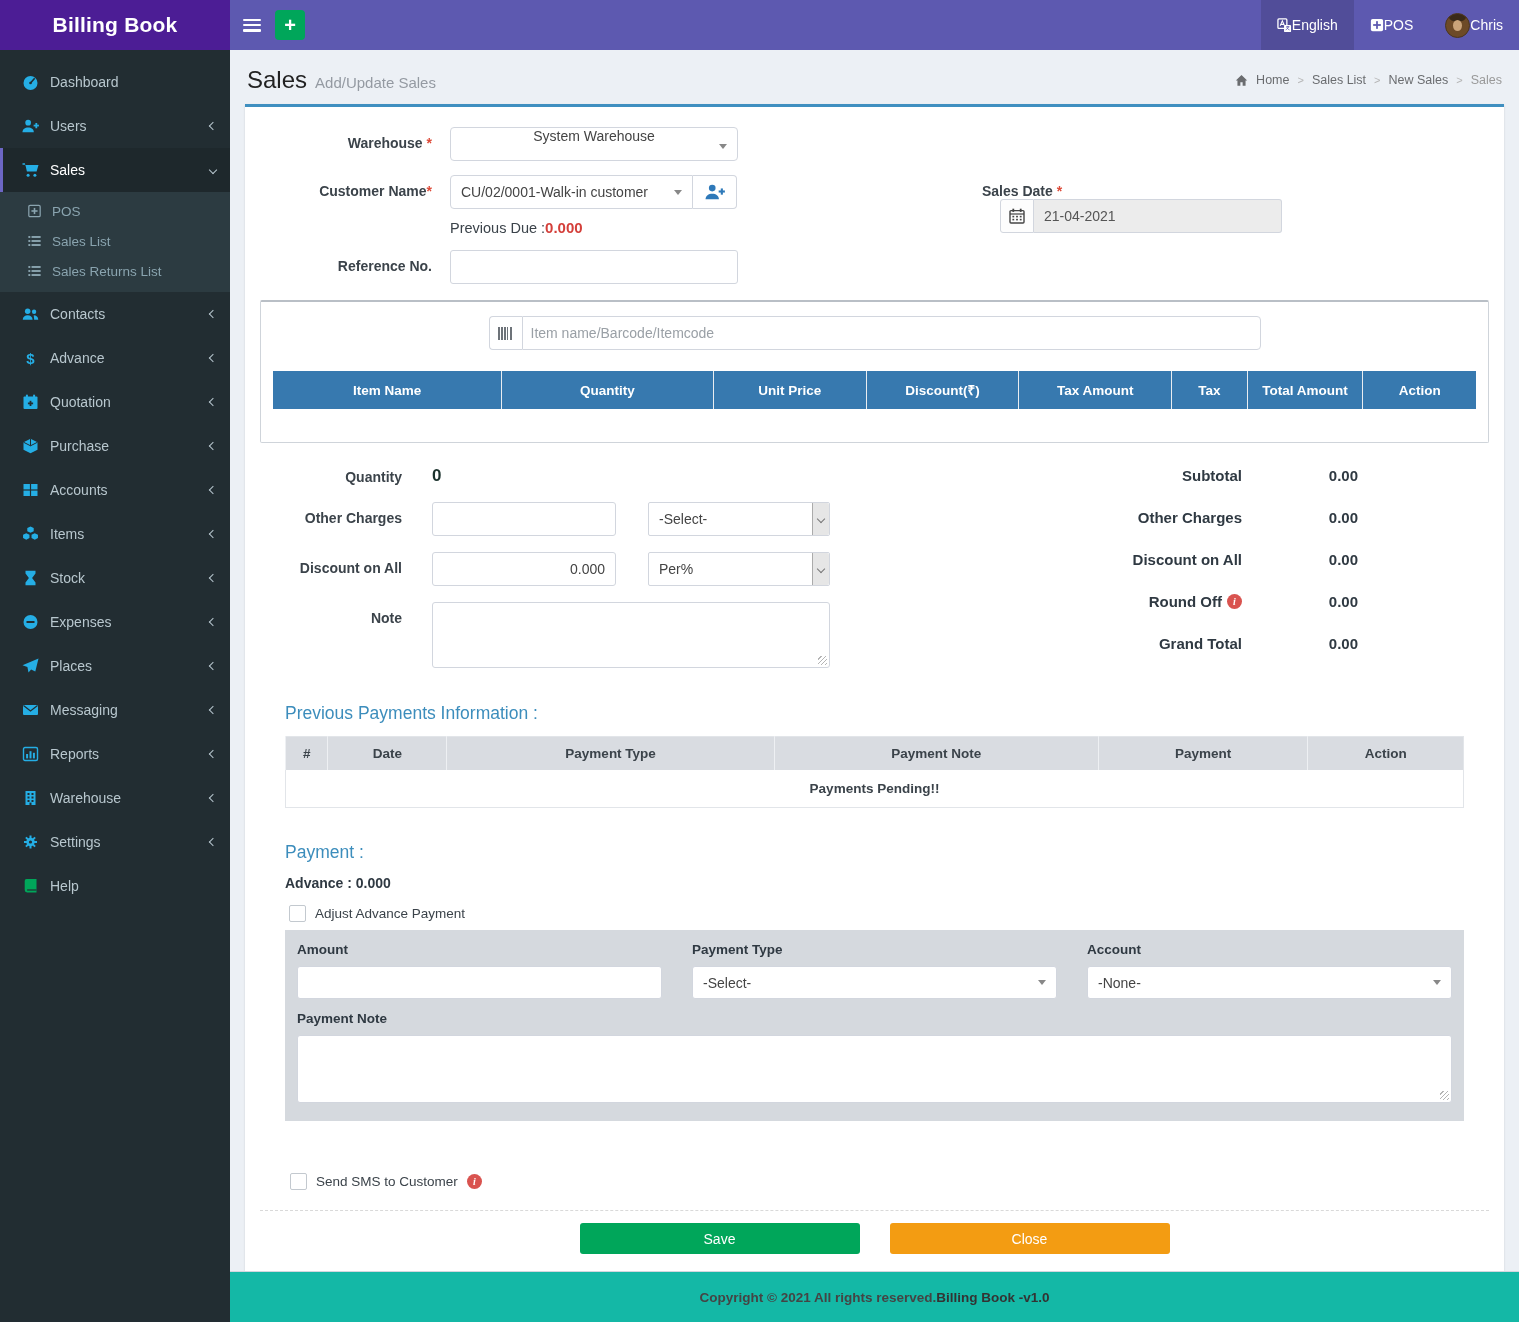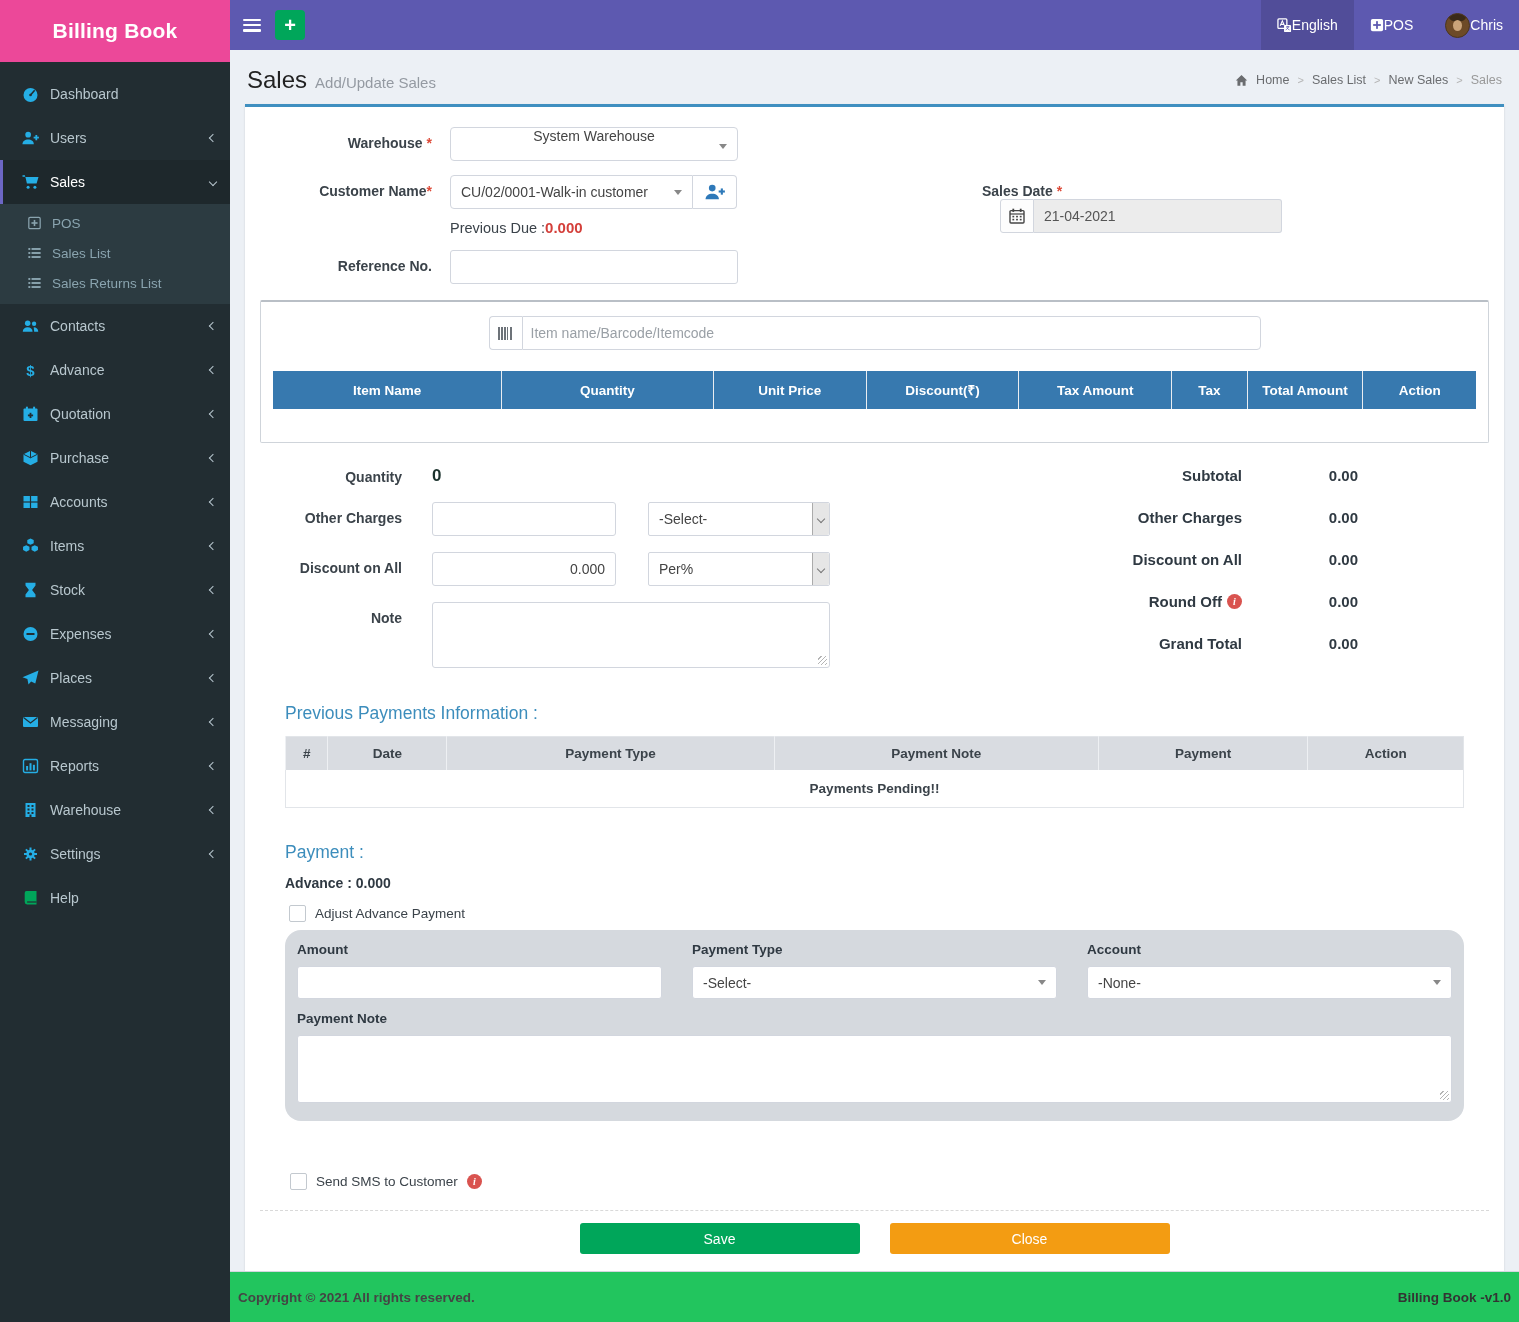--- a/index.html
+++ b/index.html
@@ -1,21 +1,21 @@
 <!DOCTYPE html>
 <html><head>
 <meta charset="utf-8">
 <style>
   * { margin:0; padding:0; box-sizing:border-box; }
   html,body { width:1519px; height:1322px; overflow:hidden; font-family:"Liberation Sans",sans-serif; font-size:14px; color:#333; background:#ecf0f5; }
   .app { display:flex; width:1519px; height:1322px; }
 
   
   .sidebar { width:230px; flex-shrink:0; background:#222d32; display:flex; flex-direction:column; }
-  .logo { height:62px; background:#ec4899; color:#fff; font-size:21px; font-weight:bold; display:flex; align-items:center; justify-content:center; letter-spacing:.2px; }
+  .logo { height:50px; background:#4c1d95; color:#fff; font-size:21px; font-weight:bold; display:flex; align-items:center; justify-content:center; letter-spacing:.2px; }
   .menu { padding-top:10px; }
   .sm-item { height:44px; display:flex; align-items:center; padding:0 14px 0 19px; color:#b8c7ce; font-size:14px; cursor:pointer; border-left:3px solid transparent; }
   .sm-item .icon { width:17px; height:16px; margin-right:11px; color:#25aee5; flex-shrink:0; }
   .sm-item .icon svg { width:100%; height:100%; fill:currentColor; display:block; }
   .icon-text { font-weight:bold; font-size:15px; color:#25aee5; width:17px; margin-right:11px; text-align:center; }
   .sm-item.active { background:#1e282c; color:#fff; border-left-color:#6c66c4; }
   .submenu { background:#2c3b41; padding:4px 0 6px; }
   .sub-item { height:30px; display:flex; align-items:center; padding-left:27px; color:#8aa4af; font-size:13.5px; cursor:pointer; }
   .sub-item .icon { width:15px; height:14px; margin-right:10px; color:#8aa4af; }
   .sub-item .icon svg { width:100%; height:100%; fill:currentColor; display:block; }
@@ -108,37 +108,37 @@
   .section-title { color:#3c8dbc; font-size:17.5px; font-weight:500; margin:26px 0 12px 25px; }
   table.pp { width:calc(100% - 50px); margin:0 25px; border-collapse:collapse; border:1px solid #e2e5e9; }
   table.pp th { background:#d9dce1; color:#3b434a; font-size:13.5px; font-weight:bold; padding:9px 6px; text-align:center; border-left:1.5px solid #eef0f3; }
   table.pp td { padding:11px 6px; text-align:center; font-weight:bold; font-size:13.5px; color:#3b434a; }
   .pw0{width:3.6%}.pw1{width:10.1%}.pw2{width:27.8%}.pw3{width:27.5%}.pw4{width:17.8%}.pw5{width:13.2%}
 
   
   .advance { margin:0 0 14px 25px; font-weight:bold; color:#2f3942; font-size:14px; }
   .cbrow { display:flex; align-items:center; gap:9px; margin:0 0 8px 29px; font-size:13.5px; color:#3b434a; }
   .cb { width:17px; height:17px; border:1px solid #c3c9cf; background:#fff; border-radius:2px; cursor:pointer; flex-shrink:0; }
-  .pay-panel { margin:4px 25px 0; background:#d5d9de; border-radius:16px; padding:12px 12px 15px; }
+  .pay-panel { margin:4px 25px 0; background:#d5d9de; border-radius:0; padding:12px 12px 15px; }
   .pay-grid { display:flex; gap:30px; }
   .pay-col { flex:1; }
   .plabel { font-weight:bold; font-size:13.5px; color:#2f3942; margin-bottom:9px; }
   .pinp, .pay-col .s2 { width:100%; height:33px; border:1px solid #d2d6de; border-radius:3px; background:#fff; padding:0 10px; font-size:14px; color:#444; outline:none; font-family:"Liberation Sans",sans-serif; }
   .pay-col .s2 { display:flex; align-items:center; }
   .pnote-label { margin-top:12px; }
   textarea.pnote { width:100%; height:68px; border:1px solid #d2d6de; border-radius:3px; background:#fff; resize:none; padding:6px 10px; font-family:"Liberation Sans",sans-serif; font-size:14px; outline:none; }
 
   .sms-row { display:flex; align-items:center; gap:9px; margin:52px 0 0 30px; font-size:13.5px; color:#3b434a; }
   .divider { border-top:1px dashed #d9d9d9; margin-top:20px; }
   .btn-row { display:flex; justify-content:center; gap:30px; padding:12px 0 17px; }
   .btn { width:280px; height:31px; border:none; border-radius:3px; color:#fff; font-size:14px; cursor:pointer; font-family:"Liberation Sans",sans-serif; }
   .btn.save { background:#00a65a; }
   .btn.close { background:#f39c12; }
 
-  .footer { height:51px; background:#22c55e; border-top:1px solid #d2d6de; display:flex; align-items:center; justify-content:space-between; padding:0 8px; font-size:13.5px; color:#444; font-weight:600; flex-shrink:0; }
+  .footer { height:51px; background:#14b8a6; border-top:1px solid #d2d6de; display:flex; align-items:center; justify-content:center; padding:0 8px; font-size:13.5px; color:#444; font-weight:600; flex-shrink:0; }
   .footer .ver { font-weight:bold; color:#333; }
 </style>
 </head>
 <body>
 
 <div class="app">
 
   <aside class="sidebar">
     <div class="logo">Billing Book</div>
     <nav class="menu">

